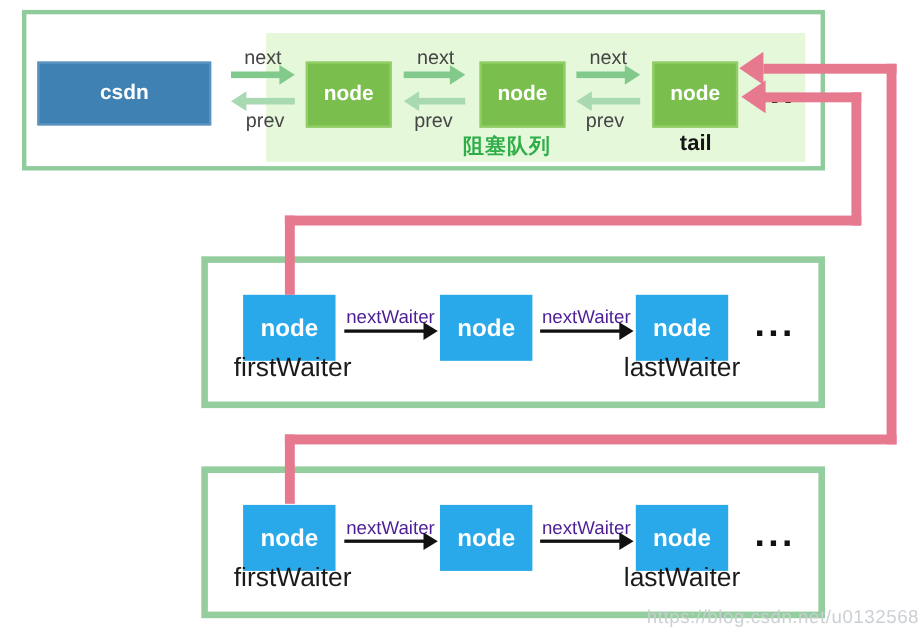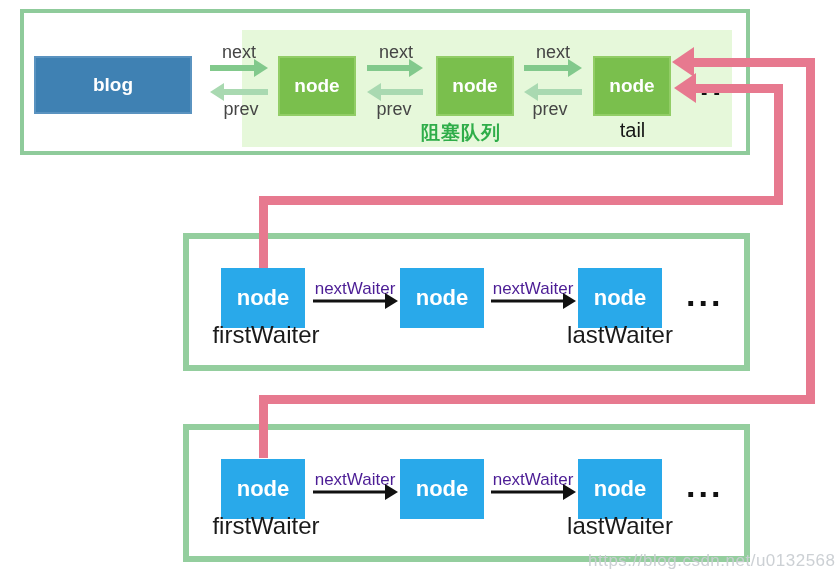--- a/index.html
+++ b/index.html
@@ -9,21 +9,21 @@
 
   
   #aqs-box{left:20px;top:9px;width:730px;height:146px;border:4px solid #8fcb9b;background:#fff;box-sizing:border-box;}
   #queue-region{left:242px;top:30px;width:490px;height:117px;background:#e6f8da;}
   .nodebox{display:flex;align-items:center;justify-content:center;color:#fff;font-weight:bold;box-sizing:border-box;}
   #head-node{left:34px;top:56px;width:158px;height:58px;background:#3f81b3;border:2px solid #5a93c0;font-size:19px;}
   .gnode{width:78px;height:60px;background:#7abf4d;border:2px solid #92cd66;font-size:19px;}
   #queue-node-1{left:278px;top:56px;}
   #queue-node-2{left:436px;top:56px;}
   #tail-node{left:593px;top:56px;}
-  #tail-caption{left:593px;top:119px;width:79px;text-align:center;font-size:20px;font-weight:normal;color:#161616;}
+  #tail-caption{left:593px;top:119px;width:79px;text-align:center;font-size:20px;font-weight:bold;color:#161616;}
   #queue-label{left:461px;top:120px;transform:translateX(-50%);font-size:19px;font-weight:bold;color:#2fad49;letter-spacing:1px;white-space:nowrap;text-align:center;}
 
   
   .arr{position:absolute;height:18px;}
   .arr .shaft{position:absolute;top:50%;transform:translateY(-50%);height:6px;background:currentColor;}
   .arr .head{position:absolute;top:50%;transform:translateY(-50%);width:0;height:0;}
   .arr-r .shaft{left:0;right:12px;}
   .arr-r .head{right:0;border-left:14px solid;border-top:9px solid transparent;border-bottom:9px solid transparent;}
   .arr-l .shaft{left:12px;right:0;}
   .arr-l .head{left:0;border-right:14px solid;border-top:9px solid transparent;border-bottom:9px solid transparent;}
@@ -63,21 +63,21 @@
 <body>
 
 <div id="canvas">
 
   <div class="abs" id="aqs-box">
     <div class="abs" id="queue-region" style="left:218px;top:17px;"></div>
   </div>
   <div class="abs" id="queue-region"></div>
 
   <div class="abs nodebox" id="head-node">
-    <span>blog</span>
+    <span>csdn</span>
   </div>
 
   <div class="np-label" style="left:239px;top:42px;">next</div>
   <div class="arr arr-r next-arr" style="left:210px;top:59px;width:58px;">
     <span class="shaft"></span>
       <span class="head"></span>
   </div>
   <div class="arr arr-l prev-arr" style="left:210px;top:83px;width:58px;">
     <span class="shaft"></span>
       <span class="head"></span>

